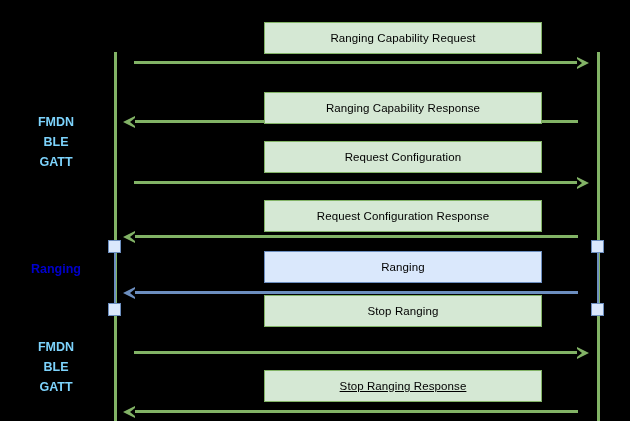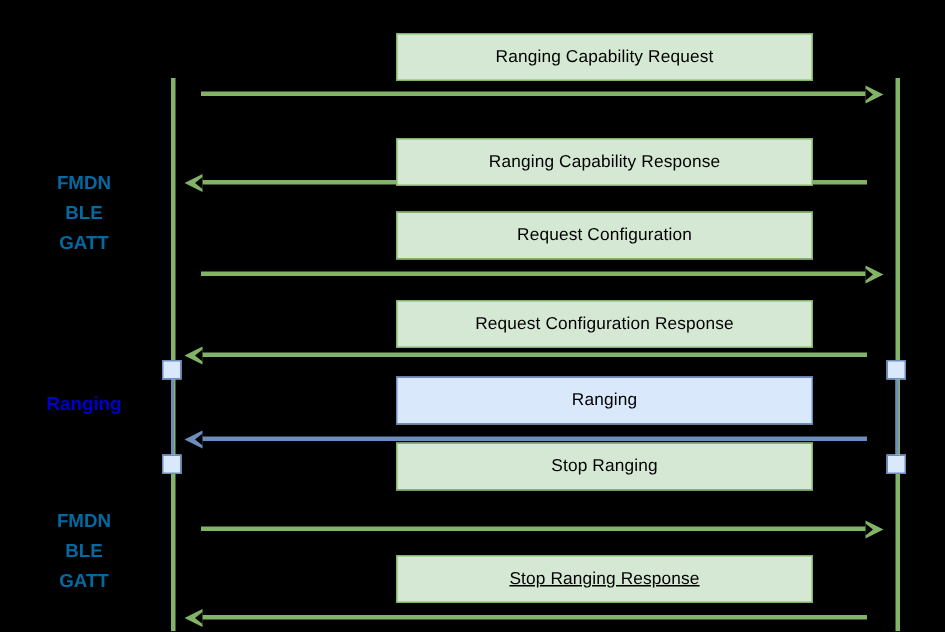--- a/index.html
+++ b/index.html
@@ -112,21 +112,21 @@
 
   
   .phase-label {
     position: absolute;
     text-align: center;
     font-size: 12.5px;
     font-weight: bold;
     line-height: 20px;
     white-space: pre-line;
   }
-  .phase-label.gatt { color: #0369a1; }
+  .phase-label.gatt { color: #7dd3fc; }
   .phase-label.ranging { color: #0000cc; }
 </style>
 </head>
 <body>
 
 <div id="stage">
 
   <div id="lifelines-layer">
       <div class="lifeline" style="left: 114px; top: 52px; height: 369px; background: rgb(130, 179, 102);"></div>
       <div class="lifeline" style="left: 597px; top: 52px; height: 369px; background: rgb(130, 179, 102);"></div>

